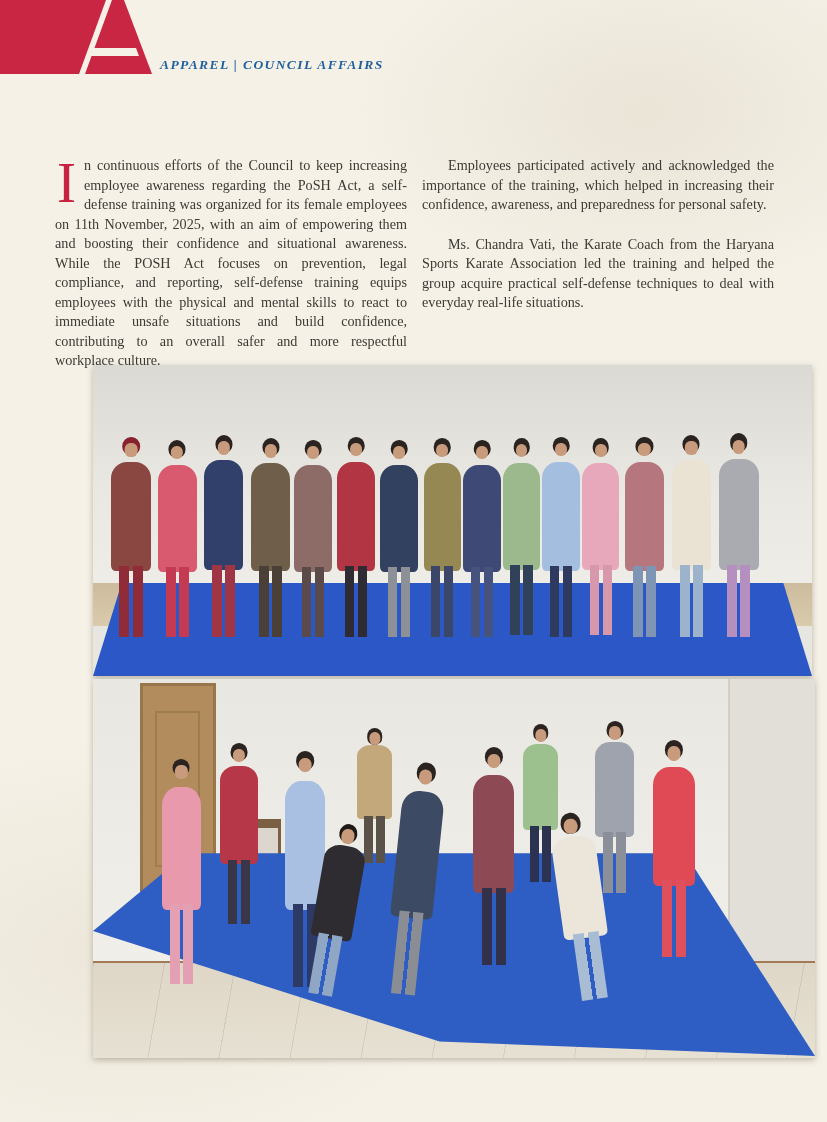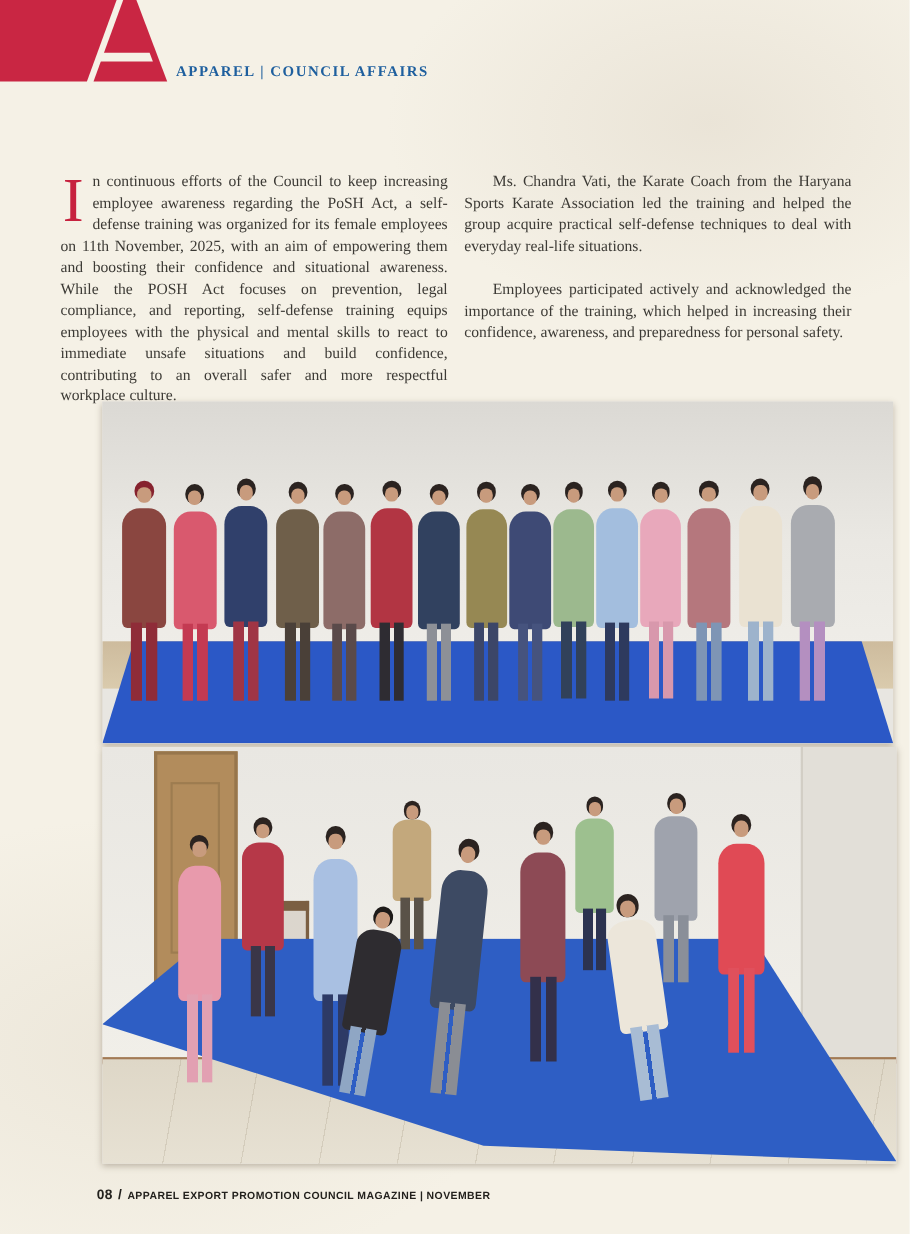--- a/index.html
+++ b/index.html
@@ -12,21 +12,21 @@
     content:"";position:absolute;inset:0;pointer-events:none;
     background:
       radial-gradient(420px 260px at 78% 10%, rgba(214,204,188,.35), transparent 70%),
       radial-gradient(500px 300px at 15% 85%, rgba(216,207,190,.30), transparent 70%),
       radial-gradient(300px 200px at 55% 50%, rgba(255,255,255,.35), transparent 70%);
   }
   
   .logo{position:absolute;left:0;top:0;width:170px;height:84px;}
   .category{
     position:absolute;left:160px;top:57px;
-    font-weight:bold;font-size:13.5px;letter-spacing:1.4px;
+    font-weight:bold;font-size:13.5px;letter-spacing:1.4px;font-style:italic;
   }
   
   .title{
     position:absolute;left:56px;top:99px;margin:0;white-space:nowrap;
     font-style:italic;font-weight:bold;font-size:26px;line-height:34px;
   }
   .title .t-blue{margin-left:7px;}
   
   .columns{position:absolute;left:55px;top:156px;width:719px;display:flex;gap:15px;}
   .col{width:352px;font-size:14.2px;line-height:19.5px;text-align:justify;color:#3c3a35;}
@@ -86,22 +86,22 @@
     </svg>
   </div>
   <div class="category" style="color: rgb(30, 95, 158);">APPAREL | COUNCIL AFFAIRS</div>
 
 
   <section class="columns">
     <div class="col">
       <p class="para"><span class="dropcap" style="color: rgb(199, 34, 63);">I</span><span>n continuous efforts of the Council to keep increasing employee awareness regarding the PoSH Act, a self-defense training was organized for its female employees on 11th November, 2025, with an aim of empowering them and boosting their confidence and situational awareness. While the POSH Act focuses on prevention, legal compliance, and reporting, self-defense training equips employees with the physical and mental skills to react to immediate unsafe situations and build confidence, contributing to an overall safer and more respectful workplace culture.</span></p>
     </div>
     <div class="col">
+      <p class="para indent">Employees participated actively and acknowledged the importance of the training, which helped in increasing their confidence, awareness, and preparedness for personal safety.</p>
       <p class="para indent">Ms. Chandra Vati, the Karate Coach from the Haryana Sports Karate Association led the training and helped the group acquire practical self-defense techniques to deal with everyday real-life situations.</p>
-      <p class="para indent">Employees participated actively and acknowledged the importance of the training, which helped in increasing their confidence, awareness, and preparedness for personal safety.</p>
     </div>
   </section>
 
   <figure class="photo photo1" aria-label="Group of women standing in a row on a blue mat with fists raised">
     <div class="p1-wall"></div>
     <div class="p1-floor"></div>
     <div class="p1-mat" style="background: rgb(43, 88, 198);"></div>
     <div class="figures">
         <div class="figure" style="left: 1.9%; top: 23%; width: 6.8%; height: 65%;">
           <div class="fig-hair" style="background:#86222e"></div>
@@ -267,19 +267,14 @@
         </div>
         <div class="figure" style="left: 77%; top: 16%; width: 7%; height: 58%;">
           <div class="fig-hair" style="background:#2b2320"></div>
           <div class="fig-head" style="background:#c89b7d"></div>
           <div class="fig-torso" style="background:#e04a55"></div>
           <div class="fig-legs" style="background:linear-gradient(90deg,#e0505c 0 42%,transparent 42% 58%,#e0505c 58% 100%)"></div>
         </div>
       </div>
   </figure>
 
-  <footer class="footer">
-    <span class="pageno">08</span>
-    <span class="fsep">/</span>
-    <span class="ftext">APPAREL EXPORT PROMOTION COUNCIL MAGAZINE | NOVEMBER</span>
-  </footer>
 
 </div>
 
 </body></html>

